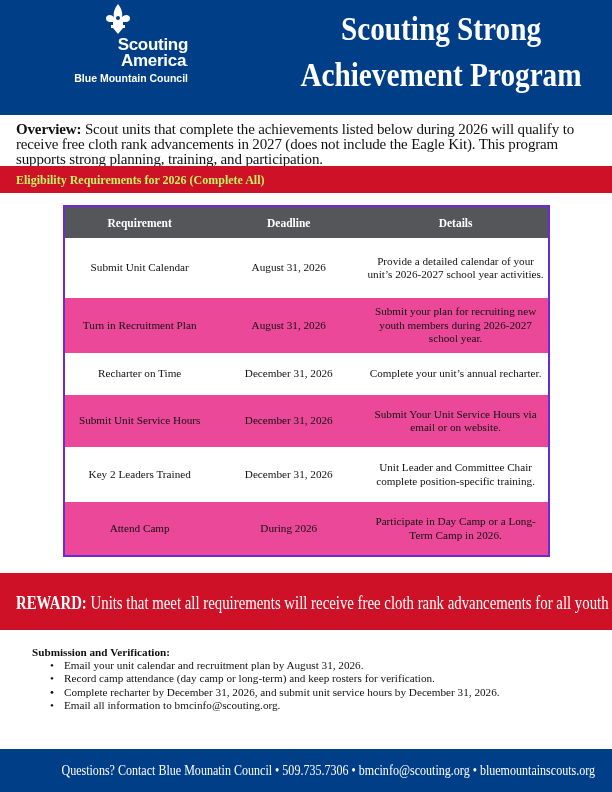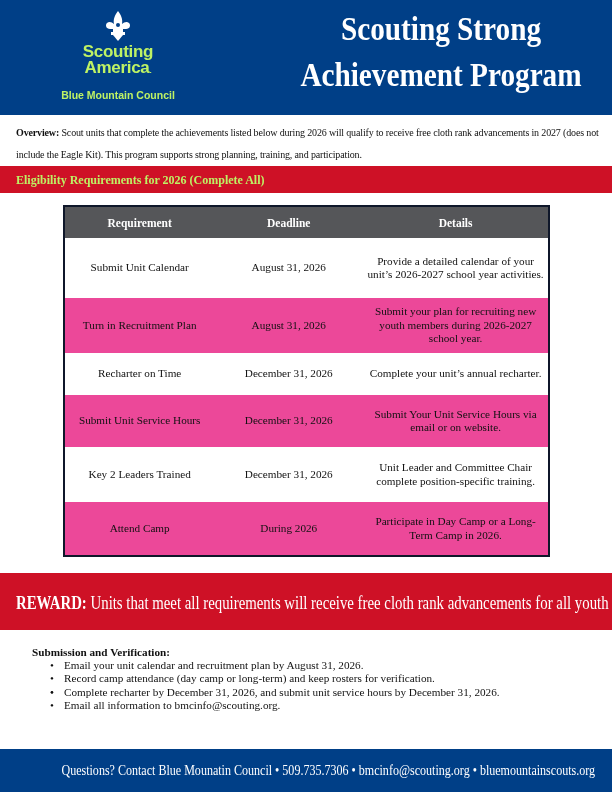--- a/index.html
+++ b/index.html
@@ -5,50 +5,50 @@
   html, body { margin: 0; padding: 0; }
   body {
     width: 612px; height: 792px; position: relative; overflow: hidden;
     background: #ffffff; font-family: "Liberation Serif", serif; color: #111;
   }
   .header {
     position: absolute; left: 0; top: 0; width: 612px; height: 115px;
     background: #003f87;
   }
   .logo {
-    position: absolute; left: 48px; top: 10px; width: 140px; text-align: center; color: #bef264;
+    position: absolute; left: 48px; top: 3px; width: 140px; text-align: right; color: #ffffff;
   }
   .fleur { display: block; margin: 0 auto; width: 28px; height: 34px; }
   .logo-line1, .logo-line2 {
     font-family: "Liberation Sans", sans-serif; font-weight: bold;
     font-size: 17px; line-height: 16px; letter-spacing: -0.3px;
   }
   .logo-line2 .dot { font-size: 8px; }
   .logo-council {
     font-family: "Liberation Sans", sans-serif; font-weight: bold;
-    font-size: 10.5px; margin-top: 10px;
+    font-size: 10.5px; margin-top: 0;
   }
   .title {
     position: absolute; left: 270px; top: 6px; width: 342px; text-align: center;
     color: #fff; font-family: "Liberation Serif", serif; font-weight: bold;
     font-size: 34px; line-height: 46px; transform: scaleX(0.86); transform-origin: center top;
   }
   .overview {
     position: absolute; left: 16px; top: 122px; width: 590px;
-    font-size: 10px; line-height: 22px; letter-spacing: -0.15px;
+    font-size: 15px; line-height: 15px; letter-spacing: -0.15px;
   }
   .overview b { font-weight: bold; }
   .elig-bar {
     position: absolute; left: 0; top: 166px; width: 612px; height: 27px;
     background: #ce1126; color: #bef264; font-weight: bold; font-size: 12px;
   }
   .elig-bar span { position: absolute; left: 16px; top: 7px; }
   table.req {
     position: absolute; left: 63px; top: 205px; width: 487px;
-    border-collapse: collapse; border: 2px solid #0f172a;
+    border-collapse: collapse; border: 2px solid #6d28d9;
     font-size: 11.2px; text-align: center;
   }
   table.req th {
     background: #555659; color: #fff; font-weight: bold; height: 29px; font-size: 11.5px;
   }
   table.req td { padding: 0 2px; line-height: 13.5px; }
   table.req tr.w td { background: #ffffff; }
   table.req tr.g td { background: #ec4899; }
   .c1 { width: 150px; } .c2 { width: 150px; } .c3 { width: 187px; }
   .reward {

